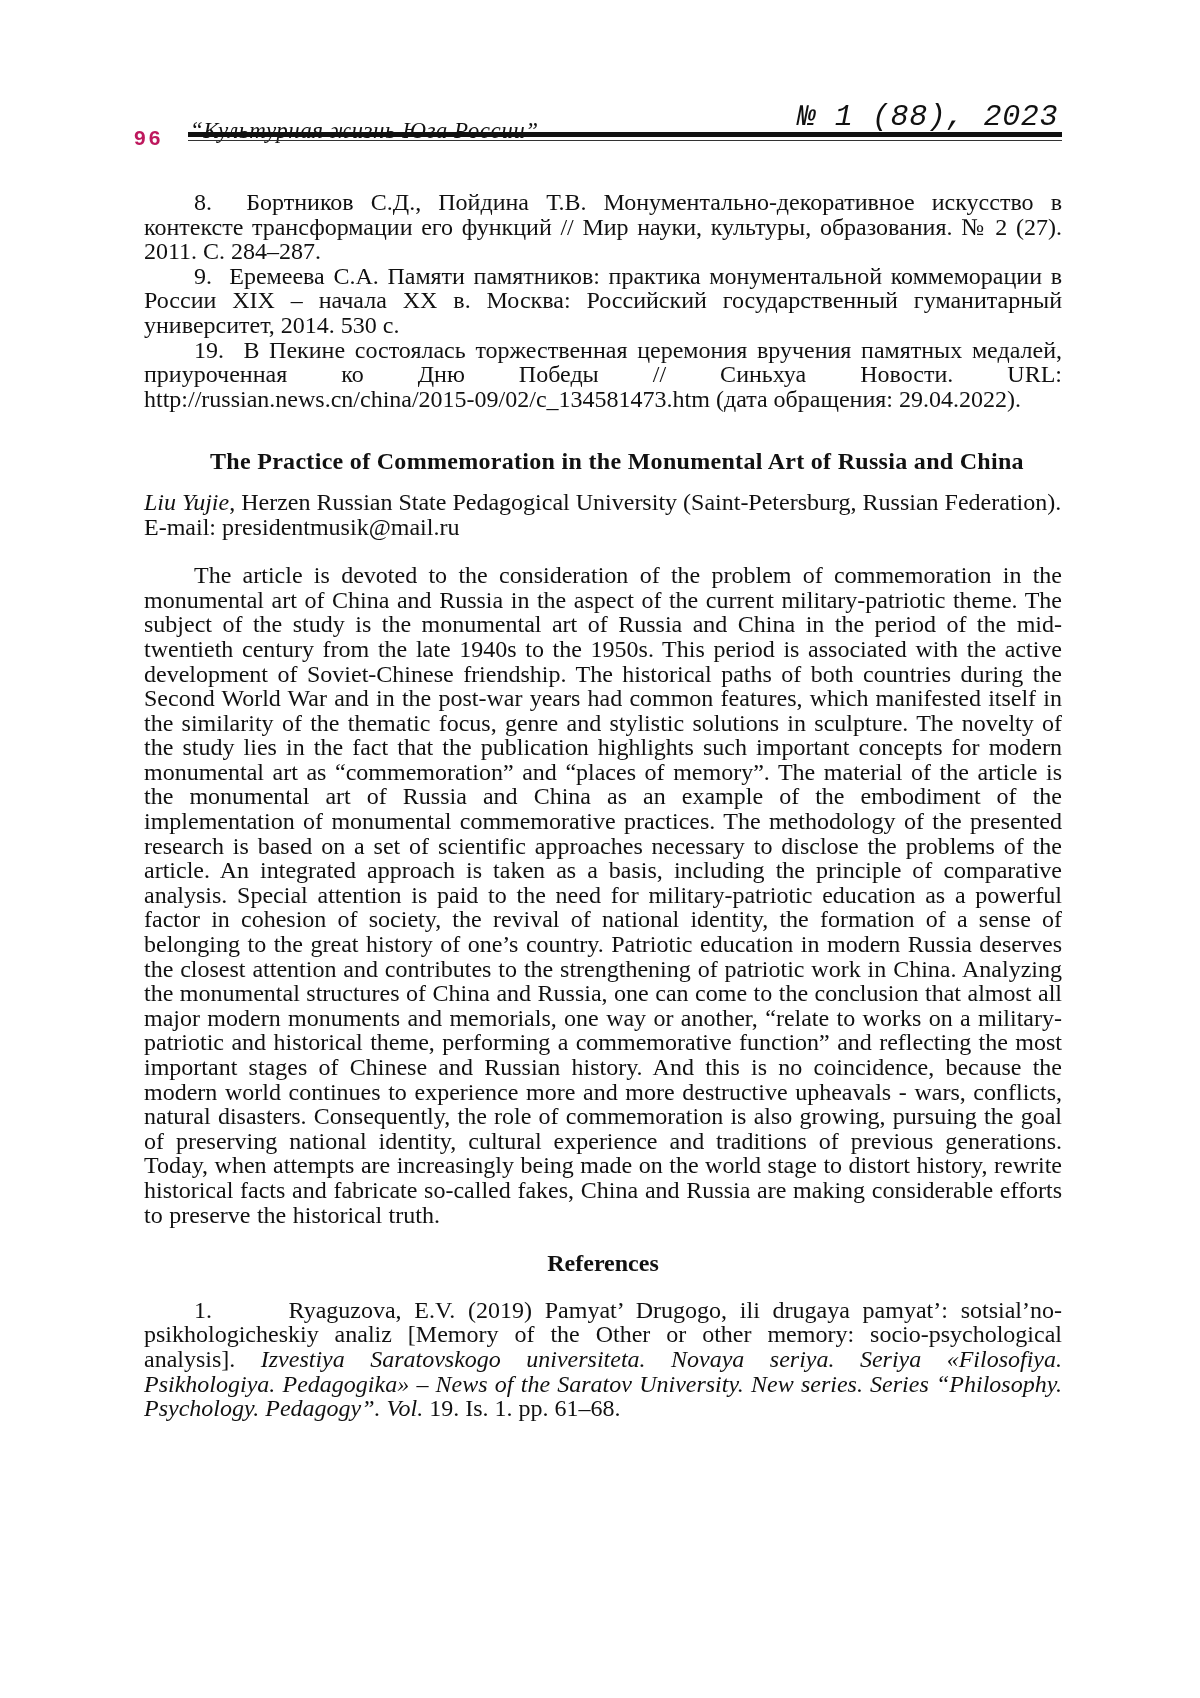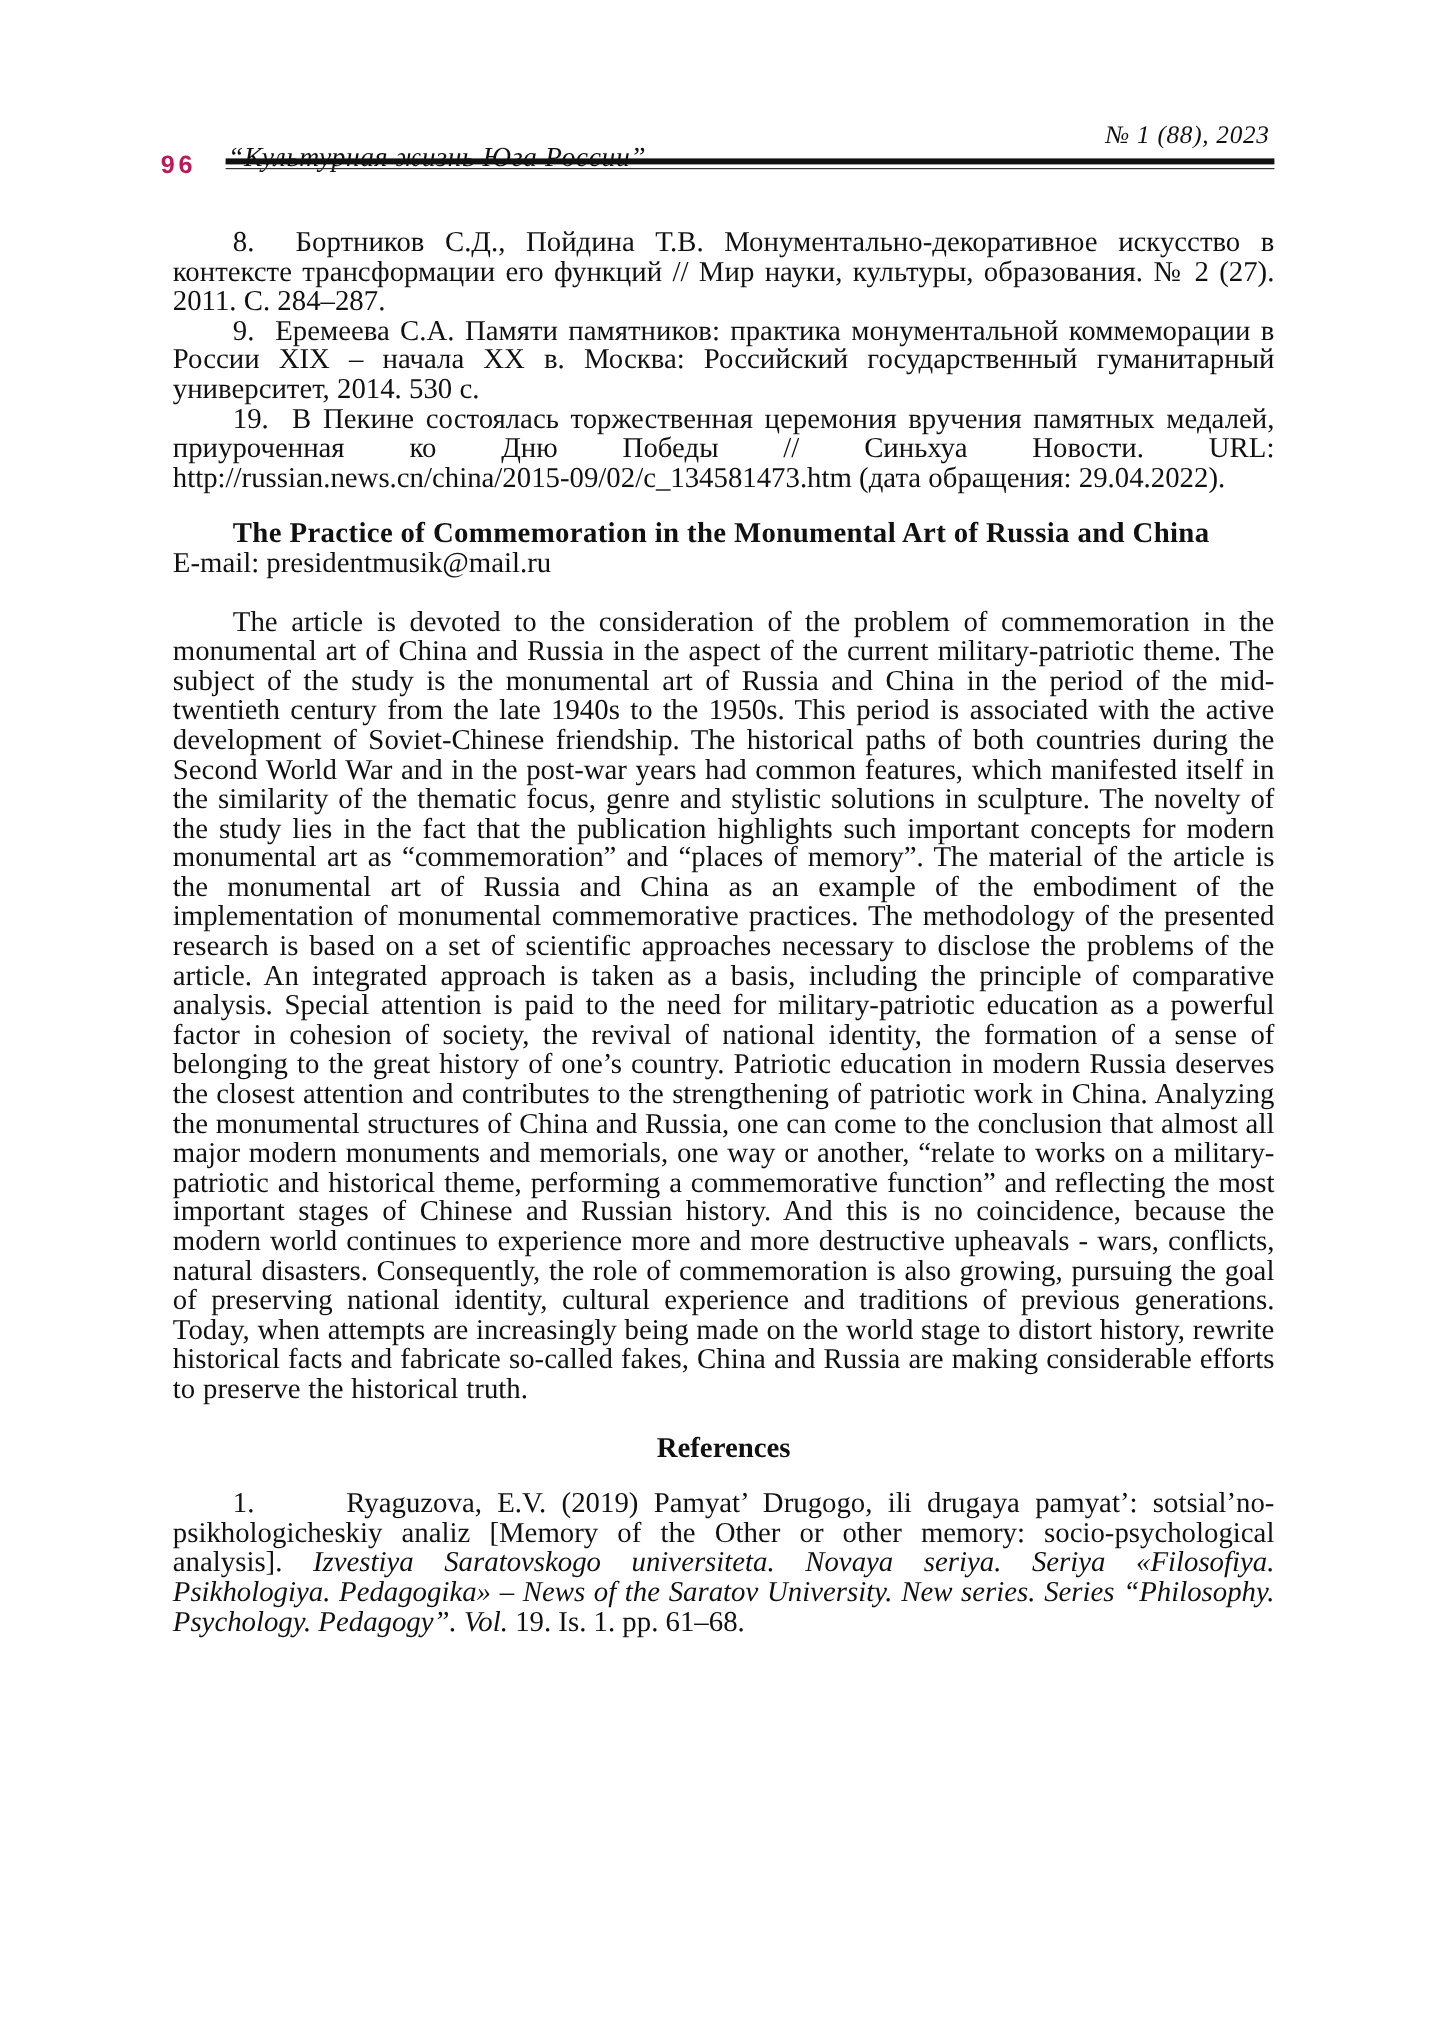--- a/index.html
+++ b/index.html
@@ -1,32 +1,32 @@
 <!DOCTYPE html>
 <html><head>
   <meta charset="utf-8">
   <style>
     html, body { margin: 0; padding: 0; background: #ffffff; }
     body { width: 1200px; height: 1698px; position: relative; overflow: hidden; color: #111; }
     .page { position: absolute; left: 0; top: 0; width: 1200px; height: 1698px; }
     .header { position: absolute; left: 134px; top: 98px; width: 928px; height: 50px; }
     .page-number { position: absolute; left: 0; top: 28px; font-family: "Liberation Sans", "DejaVu Sans", sans-serif; font-weight: bold; font-size: 21px; letter-spacing: 3px; color: #be185d; }
     .running-title { position: absolute; left: 56px; top: 20px; font-family: "Liberation Serif", serif; font-style: italic; font-size: 23px; letter-spacing: 0.5px; }
-    .issue { position: absolute; right: 4px; top: 2px; font-family: Liberation Serif, serif; font-style: italic; font-size: 21px; letter-spacing: 0.6px; }
+    .issue { position: absolute; right: 4px; top: 2px; font-family: Liberation Mono, monospace; font-style: italic; font-size: 30px; letter-spacing: 0.6px; }
     .rule-thick { position: absolute; left: 54px; right: 0; top: 34px; height: 5px; background: #111; }
     .rule-thin { position: absolute; left: 54px; right: 0; top: 42px; height: 1px; background: #333; }
 
     .content { position: absolute; left: 144px; top: 190px; width: 918px; font-family: Liberation Serif, serif; font-size: 24px; line-height: 24.6px; color: #111; }
     .p { margin: 0; text-align: justify; }
     .indent { text-indent: 50px; }
     .ref { margin: 0; text-align: justify; text-indent: 50px; }
     .ref-num { display: inline; }
     .gap-lg { height: 22px; }
     .gap-md { height: 24px; }
-    .title-en { margin: 0; text-indent: 50px; font-weight: bold; letter-spacing: 0.3px; }
+    .title-en { margin: 16px; text-indent: 50px; font-weight: bold; letter-spacing: 0.3px; }
     .italic { font-style: italic; }
     .bold { font-weight: bold; }
     .refs-heading { margin: 0; font-weight: bold; text-align: center; }
     .abstract { word-spacing: 0.5px; }
   </style>
 </head>
 <body>
 
 <div class="page">
 
@@ -52,20 +52,23 @@
       <p class="ref">
         <span class="ref-num">19.</span>&nbsp;
         <span>В Пекине состоялась торжественная церемония вручения памятных медалей, приуроченная ко Дню Победы // Синьхуа Новости. URL: http://russian.news.cn/china/2015-09/02/c_134581473.htm (дата обращения: 29.04.2022).</span>
       </p>
     </div>
 
     <div class="gap-lg"></div>
 
     <div>
       <p class="title-en">The Practice of Commemoration in the Monumental Art of Russia and China</p>
+      <p class="p">
+        <span class="italic">Liu Yujie</span><span>, Herzen Russian State Pedagogical University (Saint-Petersburg, Russian Federation).</span>
+      </p>
       <p class="p">E-mail: presidentmusik@mail.ru</p>
     </div>
 
     <div class="gap-md"></div>
 
     <p class="p indent abstract">The article is devoted to the consideration of the problem of commemoration in the monumental art of China and Russia in the aspect of the current military-patriotic theme. The subject of the study is the monumental art of Russia and China in the period of the mid-twentieth century from the late 1940s to the 1950s. This period is associated with the active development of Soviet-Chinese friendship. The historical paths of both countries during the Second World War and in the post-war years had common features, which manifested itself in the similarity of the thematic focus, genre and stylistic solutions in sculpture. The novelty of the study lies in the fact that the publication highlights such important concepts for modern monumental art as “commemoration” and “places of memory”. The material of the article is the monumental art of Russia and China as an example of the embodiment of the implementation of monumental commemorative practices. The methodology of the presented research is based on a set of scientific approaches necessary to disclose the problems of the article. An integrated approach is taken as a basis, including the principle of comparative analysis. Special attention is paid to the need for military-patriotic education as a powerful factor in cohesion of society, the revival of national identity, the formation of a sense of belonging to the great history of one’s country. Patriotic education in modern Russia deserves the closest attention and contributes to the strengthening of patriotic work in China. Analyzing the monumental structures of China and Russia, one can come to the conclusion that almost all major modern monuments and memorials, one way or another, “relate to works on a military-patriotic and historical theme, performing a commemorative function” and reflecting the most important stages of Chinese and Russian history. And this is no coincidence, because the modern world continues to experience more and more destructive upheavals - wars, conflicts, natural disasters. Consequently, the role of commemoration is also growing, pursuing the goal of preserving national identity, cultural experience and traditions of previous generations. Today, when attempts are increasingly being made on the world stage to distort history, rewrite historical facts and fabricate so-called fakes, China and Russia are making considerable efforts to preserve the historical truth.</p>
 
     <div class="gap-md"></div>
 
     <p class="refs-heading">References</p>

